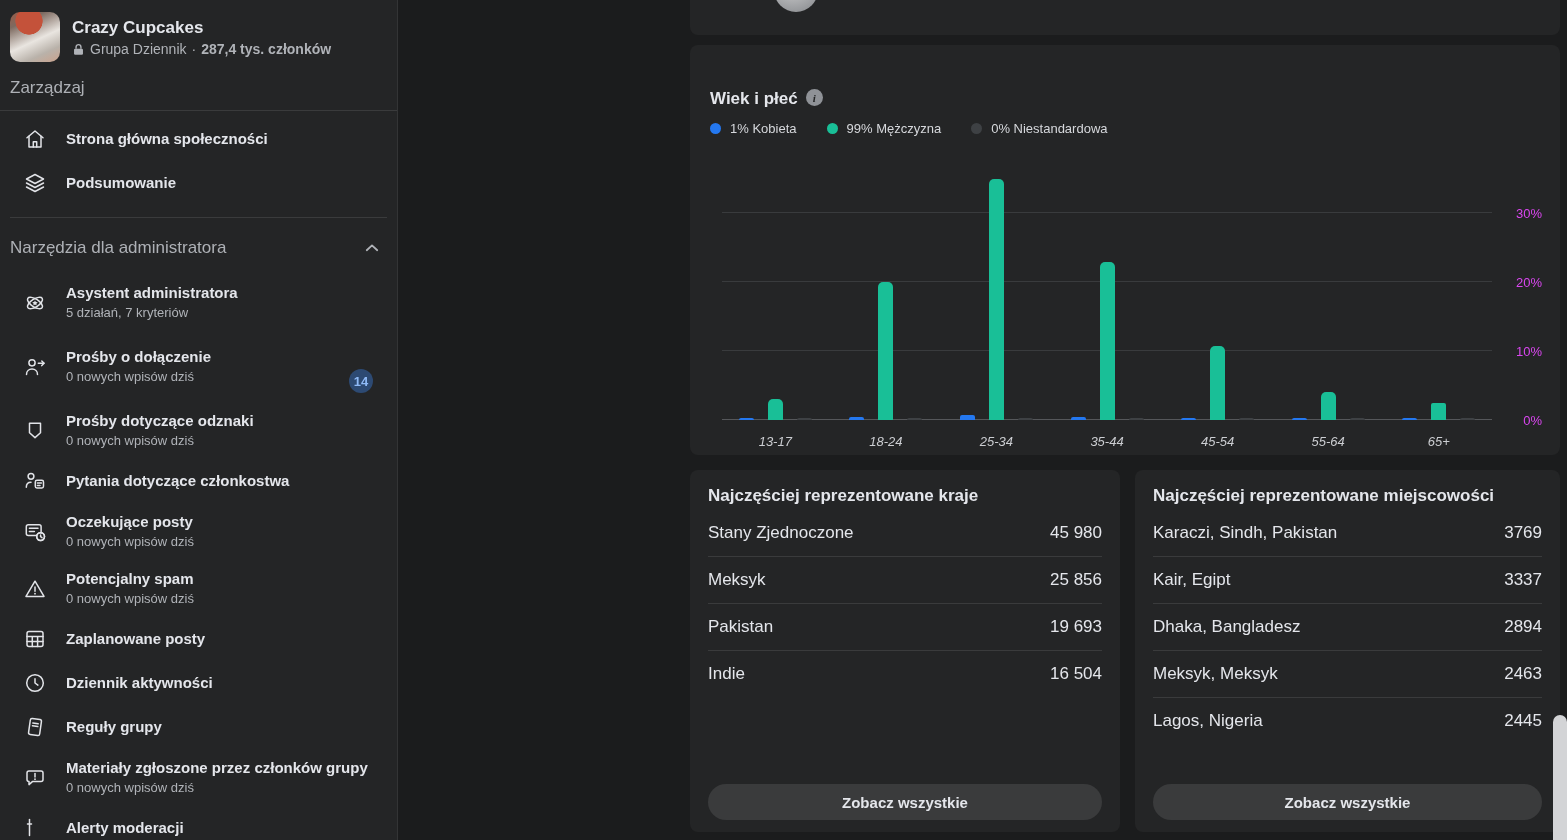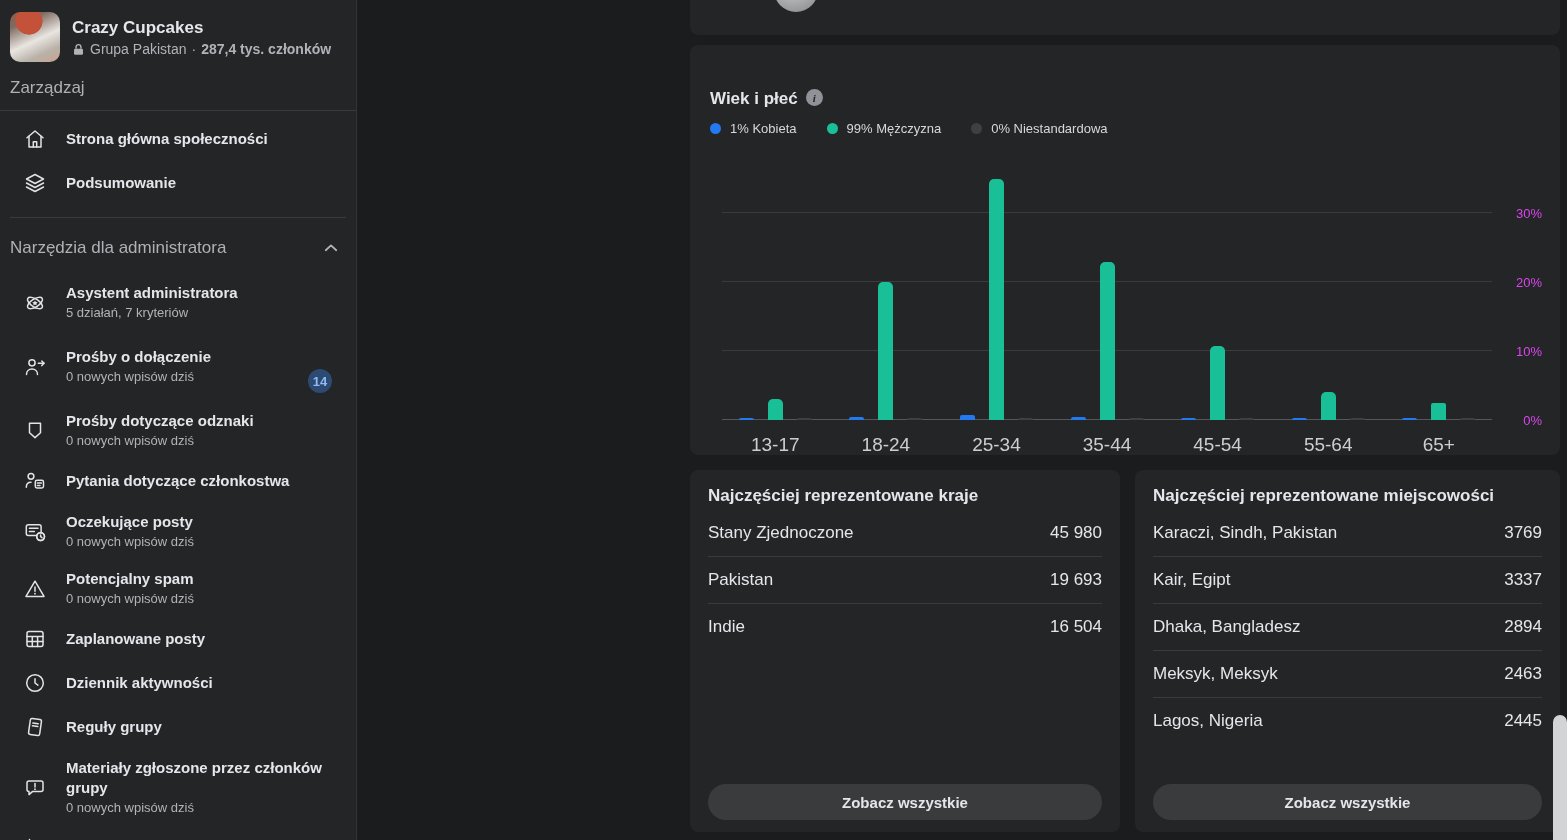--- a/index.html
+++ b/index.html
@@ -1,20 +1,20 @@
 <!DOCTYPE html>
 <html><head>
 <meta charset="utf-8">
 <style>
   html,body{margin:0;padding:0;background:#111;}
   .app{position:relative;width:1567px;height:840px;background:#1b1c1d;overflow:hidden;
        font-family:"Liberation Sans","DejaVu Sans",sans-serif;color:#e4e6eb;-webkit-font-smoothing:antialiased;}
 
   
-  .sidebar{position:absolute;left:0;top:0;width:357px;height:840px;background:#242526;
+  .sidebar{position:absolute;left:0;top:0;width:398px;height:840px;background:#242526;
            border-right:1px solid #333435;box-sizing:border-box;overflow:hidden;}
   .group-header{display:flex;align-items:center;gap:12px;padding:12px 16px 6px 10px;}
   .avatar{width:50px;height:50px;border-radius:10px;flex:none;
           background:
             radial-gradient(circle at 38% 18%, #c4523a 0 26%, rgba(0,0,0,0) 27%),
             linear-gradient(155deg,#9a5a46 0%,#7d6a60 22%,#e9e5e0 55%,#b9b2aa 78%,#caa28c 100%);}
   .group-name{font-size:17px;font-weight:700;color:#e4e6eb;line-height:22px;}
   .group-privacy{display:flex;align-items:center;gap:5px;font-size:14px;color:#b0b3b8;margin-top:2px;white-space:nowrap;}
   .group-privacy .members{font-weight:700;}
   .lock svg{width:13px;height:13px;display:block;}
@@ -55,21 +55,21 @@
 
   .plot{position:relative;height:248px;margin:36px 46px 0 10px;}
   .gridline{position:absolute;left:2px;right:2px;height:1px;background:#393b3d;}
   .gridline.base{background:#55575a;}
   .ylabel{position:absolute;right:-48px;width:44px;text-align:right;font-size:13px;color:#d946ef;transform:translateY(-50%);}
   .cols{position:absolute;inset:0;display:flex;align-items:flex-end;}
   .col{flex:1;display:flex;align-items:flex-end;justify-content:center;gap:14px;height:100%;}
   .bar{width:15px;border-radius:2px 2px 0 0;}
   .bar.tall{border-radius:5px 5px 0 0;}
   .xlabels{display:flex;margin:14px 46px 0 10px;}
-  .xlabel{flex:1;text-align:center;font-size:19px;color:#ccced2;}
+  .xlabel{flex:1;text-align:center;font-size:13px;color:#ccced2;font-style:italic;}
 
   .cards-row{position:absolute;left:333px;top:470px;display:flex;gap:15px;}
   .card{width:430px;height:362px;background:#242526;border-radius:8px;box-sizing:border-box;
         padding:16px 18px;position:relative;}
   .card.right{width:425px;}
   .card h3{margin:0 0 4px 0;font-size:17px;font-weight:700;color:#e4e6eb;}
   .t-row{display:flex;align-items:center;justify-content:space-between;height:46px;
          border-bottom:1px solid #3a3b3c;font-size:17px;color:#e4e6eb;}
   .t-row:last-child{border-bottom:none;}
   .t-label{white-space:nowrap;overflow:hidden;text-overflow:ellipsis;}
@@ -90,21 +90,21 @@
       <div class="avatar"></div>
       <div class="group-meta">
         <div class="group-name">Crazy Cupcakes</div>
         <div class="group-privacy">
           <span class="lock">
             <svg viewBox="0 0 16 16">
                 <rect x="2.5" y="7" width="11" height="7.5" rx="1.5" fill="#b0b3b8"></rect>
                 <path d="M5 7V5a3 3 0 0 1 6 0v2" fill="none" stroke="#b0b3b8" stroke-width="1.7"></path>
               </svg>
           </span>
-          <span>Grupa Pakistan</span>
+          <span>Grupa Dziennik</span>
           <span>·</span>
           <span class="members">287,4 tys. członków</span>
         </div>
       </div>
     </div>
     <div class="manage">Zarządzaj</div>
     <div class="divider full"></div>
     <nav class="nav-list" id="nav-primary">
         <div class="nav-item">
           <span class="nav-icon">
@@ -366,20 +366,24 @@
 
     <section class="cards-row">
       <div class="card">
         <h3>Najczęściej reprezentowane kraje</h3>
         <div id="countries-rows">
             <div class="t-row">
               <span class="t-label">Stany Zjednoczone</span>
               <span class="t-value">45 980</span>
             </div>
             <div class="t-row">
+              <span class="t-label">Meksyk</span>
+              <span class="t-value">25 856</span>
+            </div>
+            <div class="t-row">
               <span class="t-label">Pakistan</span>
               <span class="t-value">19 693</span>
             </div>
             <div class="t-row">
               <span class="t-label">Indie</span>
               <span class="t-value">16 504</span>
             </div>
           </div>
         <button class="see-all">Zobacz wszystkie</button>
       </div>

